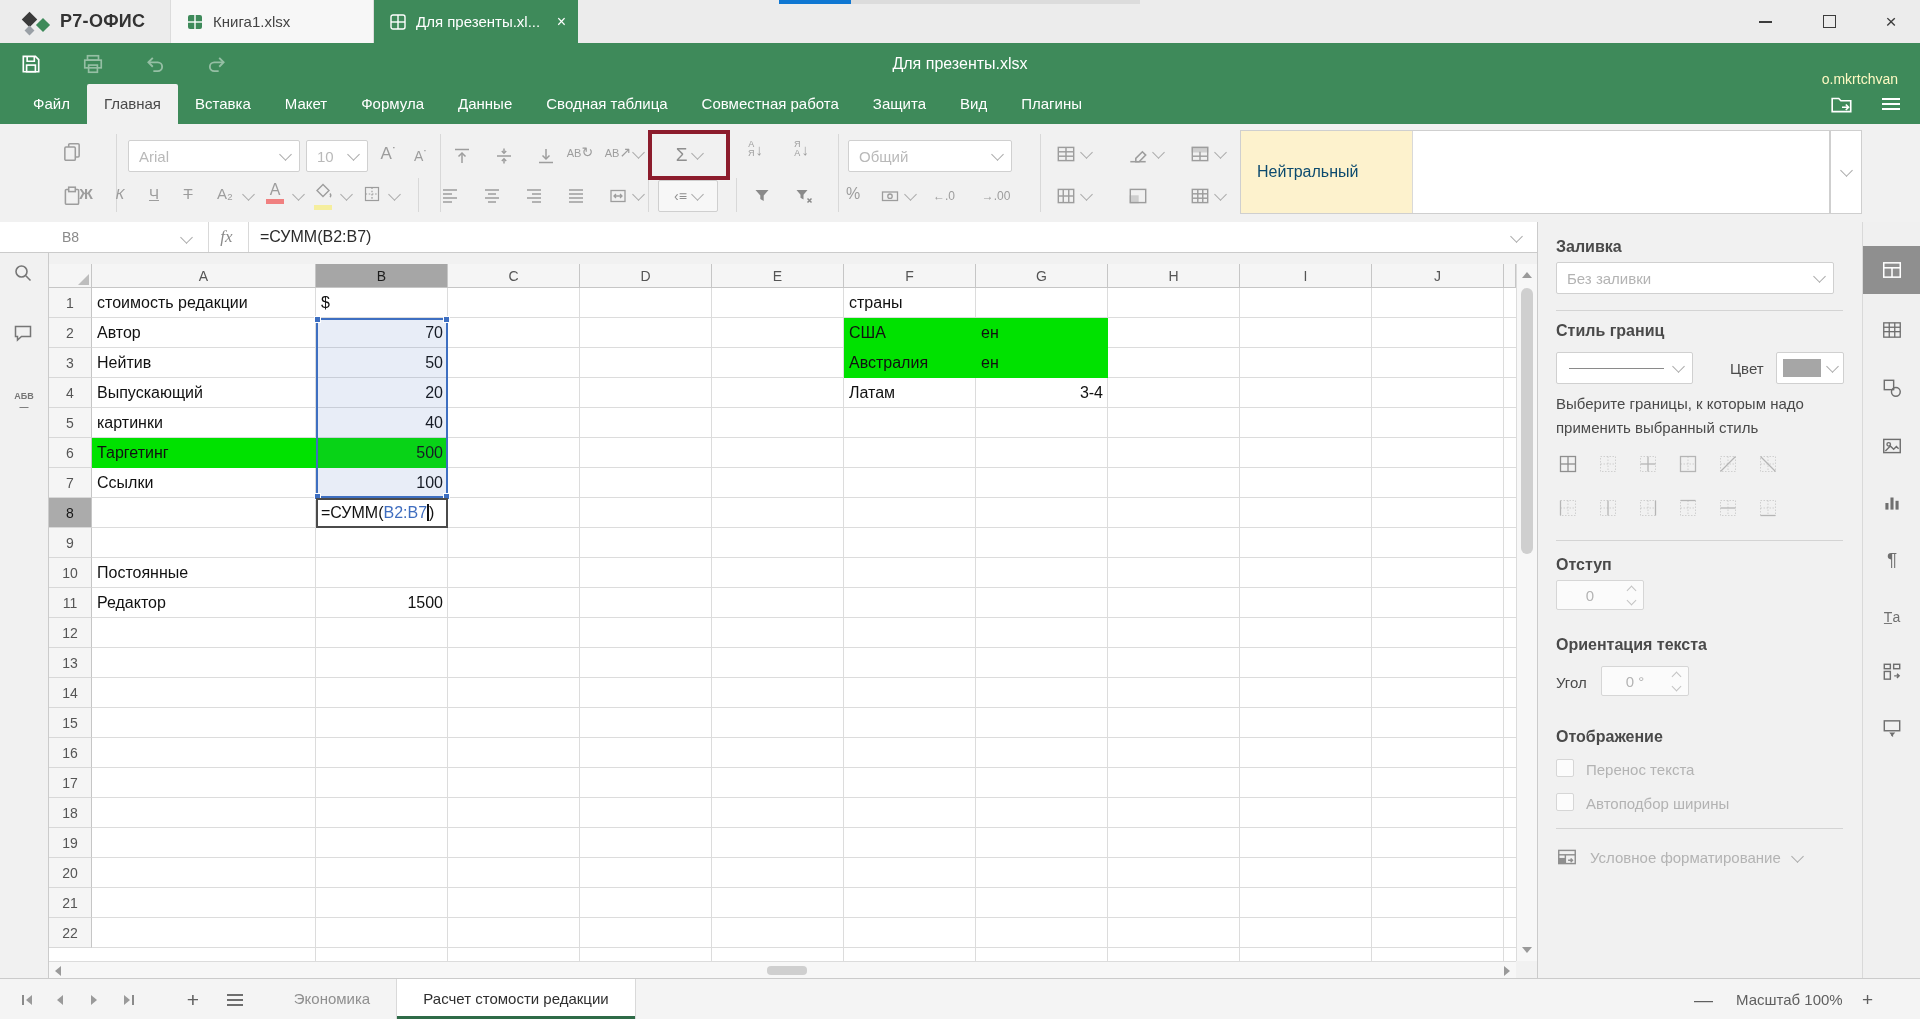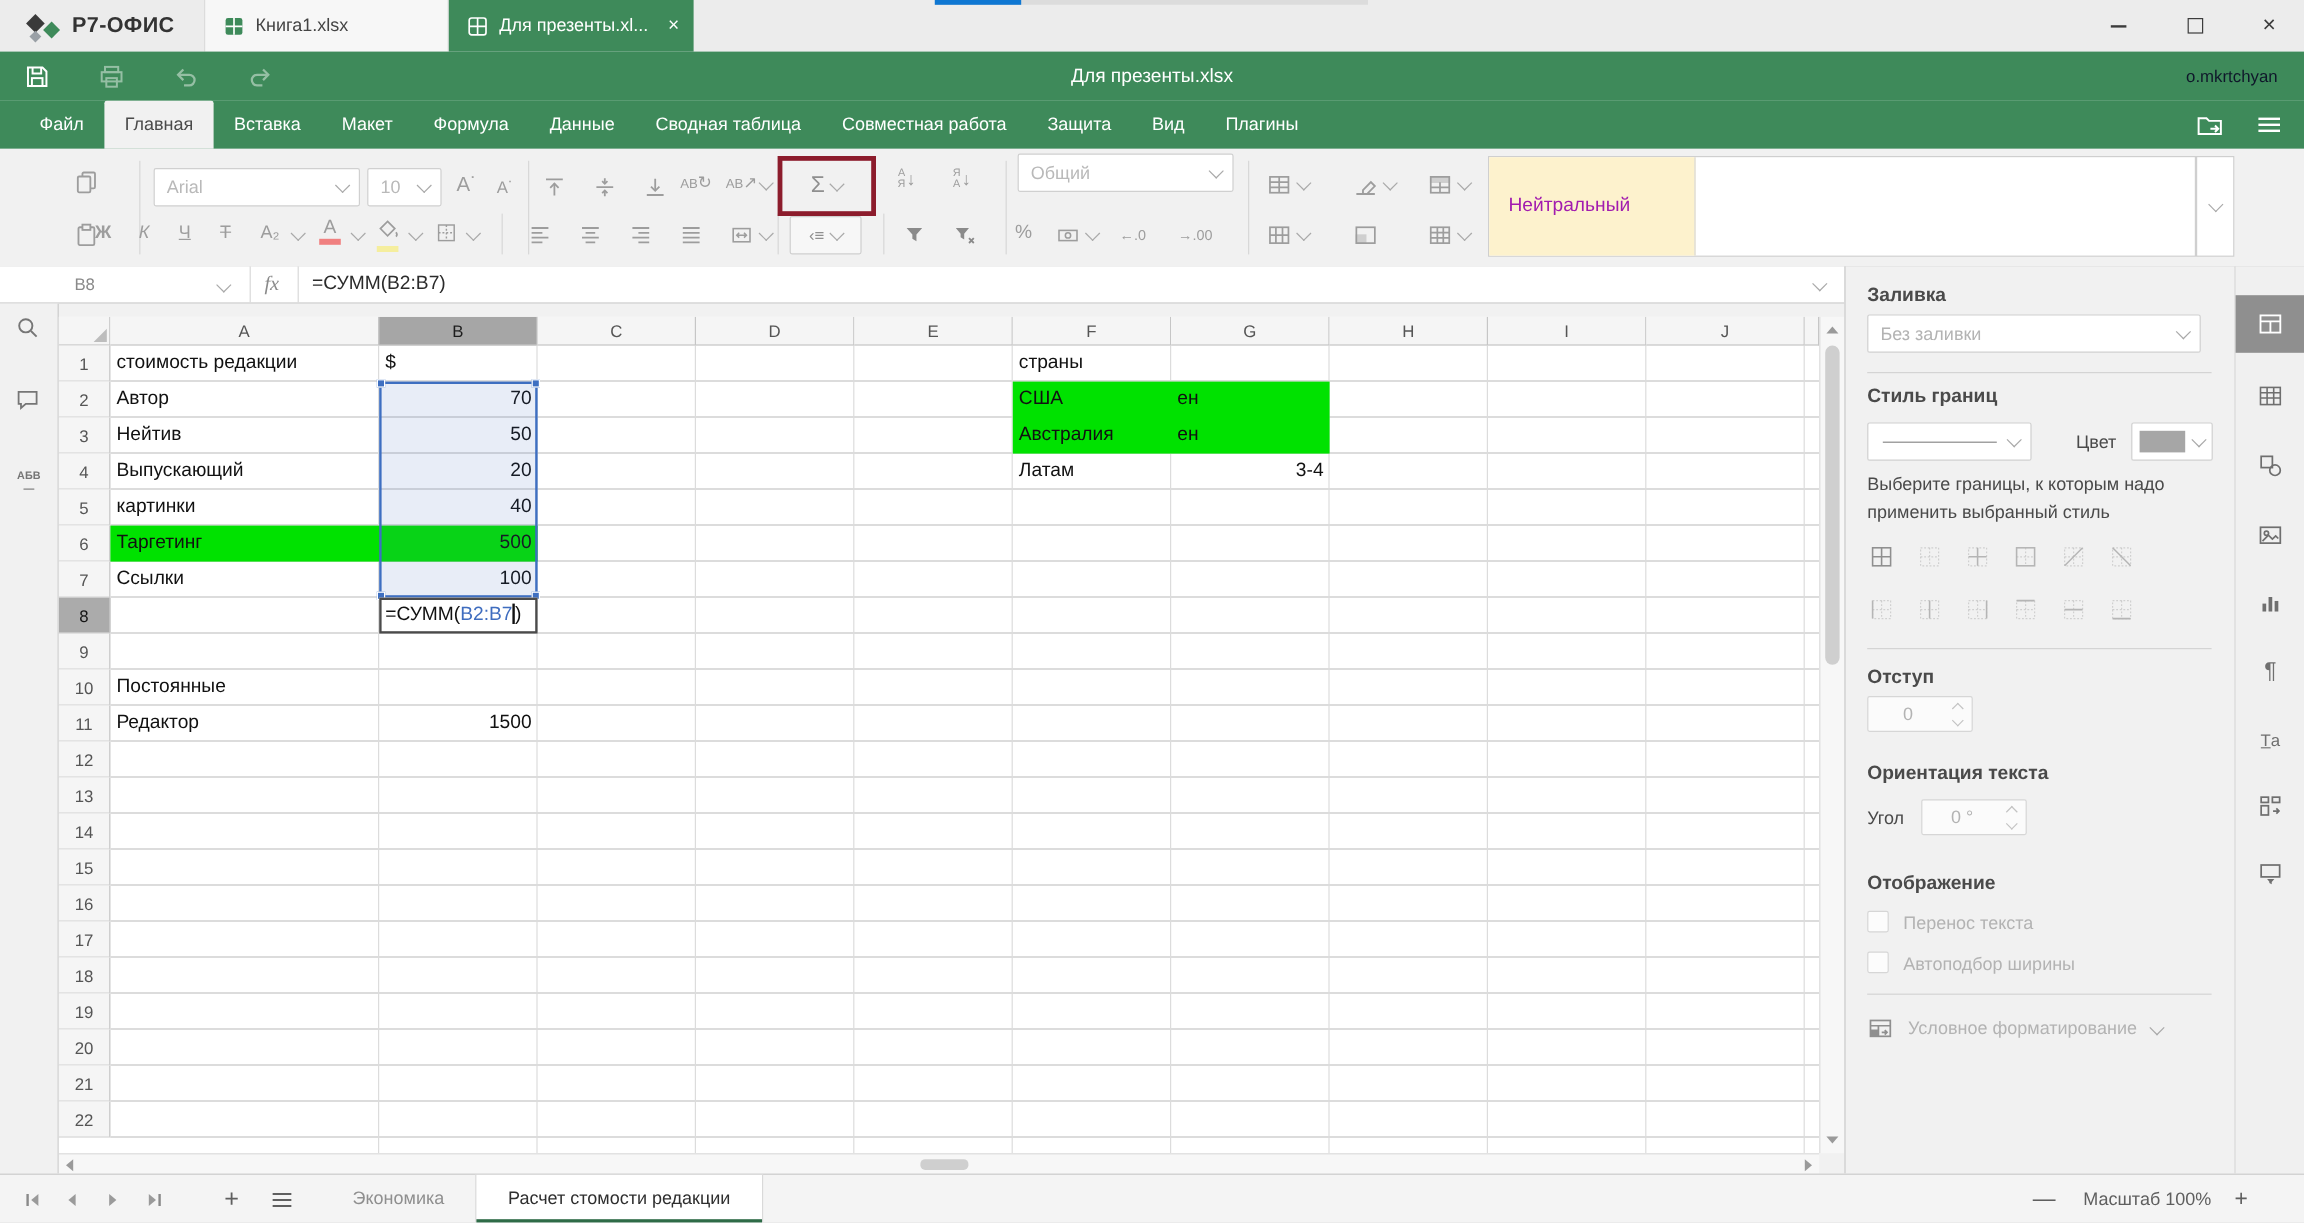--- a/index.html
+++ b/index.html
@@ -21,21 +21,21 @@
   .progress-fill{position:absolute;left:0;top:0;width:72px;height:4px;background:#0f77d2}
   .winbtn{position:absolute;top:0;width:34px;height:43px;display:flex;align-items:center;justify-content:center;color:#3c3c3c}
   .wb-min{left:1748px}.wb-max{left:1812px}.wb-close{left:1874px;font-size:19px}
   .wb-min i{display:block;width:13px;height:2px;background:#3c3c3c}
   .wb-max i{display:block;width:11px;height:11px;border:1.6px solid #3c3c3c}
   
   .titlebar{position:absolute;left:0;top:43px;width:1920px;height:41px;background:#3e8a5a}
   .tb-ico{position:absolute;top:8px;width:26px;height:26px;color:#fff;display:flex;align-items:center;justify-content:center}
   .dim{opacity:.45}
   .doc-title{position:absolute;left:0;top:0;width:100%;text-align:center;line-height:41px;color:#fff;font-size:16px}
-  .user{position:absolute;right:22px;top:0;line-height:41px;color:#0f172a;font-size:14px}
+  .user{position:absolute;right:22px;top:16px;line-height:41px;color:#fef9c3;font-size:14px}
   
   .menubar{position:absolute;left:0;top:84px;width:1920px;height:40px;background:#3e8a5a;display:flex;align-items:center;padding-left:16px;box-sizing:border-box}
   .mitem{padding:0 17px;line-height:40px;font-size:15px;color:#fff;white-space:nowrap}
   .mitem.active{background:#f1f1f1;color:#4a4a4a;border-radius:2px 2px 0 0}
   .menu-right{position:absolute;right:20px;top:0;height:40px;display:flex;align-items:center;gap:28px}
   .burger i{display:block;width:18px;height:2px;background:#fff;margin:3px 0}
   
   .toolbar{position:absolute;left:0;top:124px;width:1920px;height:98px;background:#f1f1f1;border-bottom:1px solid #cbcbcb}
   .vsep{position:absolute;top:10px;height:78px;width:1px;background:#d8d8d8}
   .t-ico{position:absolute;width:28px;height:28px;color:#9d9d9d;display:flex;align-items:center;justify-content:center}
@@ -48,21 +48,21 @@
   .colorbar{position:absolute;left:4px;bottom:1px;width:18px;height:5px}
   .annotation{position:absolute;left:648px;top:6px;width:82px;height:50px;border:4px solid #8c1c2c;box-sizing:border-box;z-index:5}
   .sum-btn{position:absolute;left:660px;top:14px;width:58px;height:34px;display:flex;align-items:center;justify-content:center;gap:6px;color:#8f8f8f;font-size:19px}
   .sort{display:flex;align-items:center;gap:1px;color:#9d9d9d}
   .sort .ltrs{font-size:9px;line-height:9px;text-align:center}
   .sort .arr{font-size:15px}
   .named-btn{position:absolute;border:1px solid #cfcfcf;border-radius:2px;display:flex;align-items:center;justify-content:center;gap:6px;color:#8f8f8f;background:#f7f7f7}
   .gallery{position:absolute;left:1240px;top:6px;width:590px;height:84px;background:#fff;border:1px solid #cfcfcf;box-sizing:border-box;display:flex}
   .chip{height:100%;box-sizing:border-box;border-right:1px solid #d9d9d9;display:flex;align-items:center;padding-left:16px;font-size:16px;width:172px}
   .chip.normal{background:#fff;color:#444}
-  .chip.neutral{background:#fdf2cd;color:#a21caf}
+  .chip.neutral{background:#fdf2cd;color:#0c4a6e}
   .chip.bad{background:#f7ccd3;color:#a5303c}
   .gal-arrow{position:absolute;left:1830px;top:6px;width:32px;height:84px;background:#fff;border:1px solid #cfcfcf;box-sizing:border-box;display:flex;align-items:center;justify-content:center}
   
   .fbar{position:absolute;left:0;top:222px;width:1537px;height:31px;background:#fff;border-bottom:1px solid #cbcbcb;box-sizing:border-box}
   .namebox{position:absolute;left:0;top:0;width:209px;height:30px;border-right:1px solid #d9d9d9;box-sizing:border-box}
   .namebox .ref{position:absolute;left:62px;line-height:30px;font-size:14px;color:#8a8a8a}
   .fxbox{position:absolute;left:205px;top:0;width:44px;height:30px;border-right:1px solid #d9d9d9;box-sizing:border-box;
      font-family:"Liberation Serif",serif;font-style:italic;font-size:17px;color:#8a8a8a;display:flex;align-items:center;justify-content:center}
   .ftext{position:absolute;left:260px;line-height:30px;font-size:16px;color:#2b2b2b}
   
@@ -302,21 +302,21 @@
 
     <div class="sort" style="position:absolute;left:748px;top:16px">
       <span class="ltrs"><span>А</span><br><span>Я</span></span>
       <span class="arr">↓</span>
     </div>
     <div class="sort" style="position:absolute;left:794px;top:16px">
       <span class="ltrs"><span>Я</span><br><span>А</span></span>
       <span class="arr">↓</span>
     </div>
     <div class="vsep" style="left:838px"></div>
-    <div class="combo" style="left:848px;top:4px;width:180px;height:32px">
+    <div class="combo" style="left:848px;top:16px;width:164px;height:32px">
       <span class="val">Общий</span>
         <span class="cv"></span>
     </div>
     <div class="vsep" style="left:1040px"></div>
     <div class="t-ico" style="left:1052px;top:16px">
       <svg width="22" height="22" viewBox="0 0 20 20" fill="none" stroke="currentColor" stroke-width="1.3">
         <rect x="3" y="4" width="14" height="12"></rect>
           <line x1="3" y1="8" x2="17" y2="8"></line>
           <line x1="3" y1="12" x2="17" y2="12"></line>
           <line x1="10" y1="4" x2="10" y2="16"></line>

